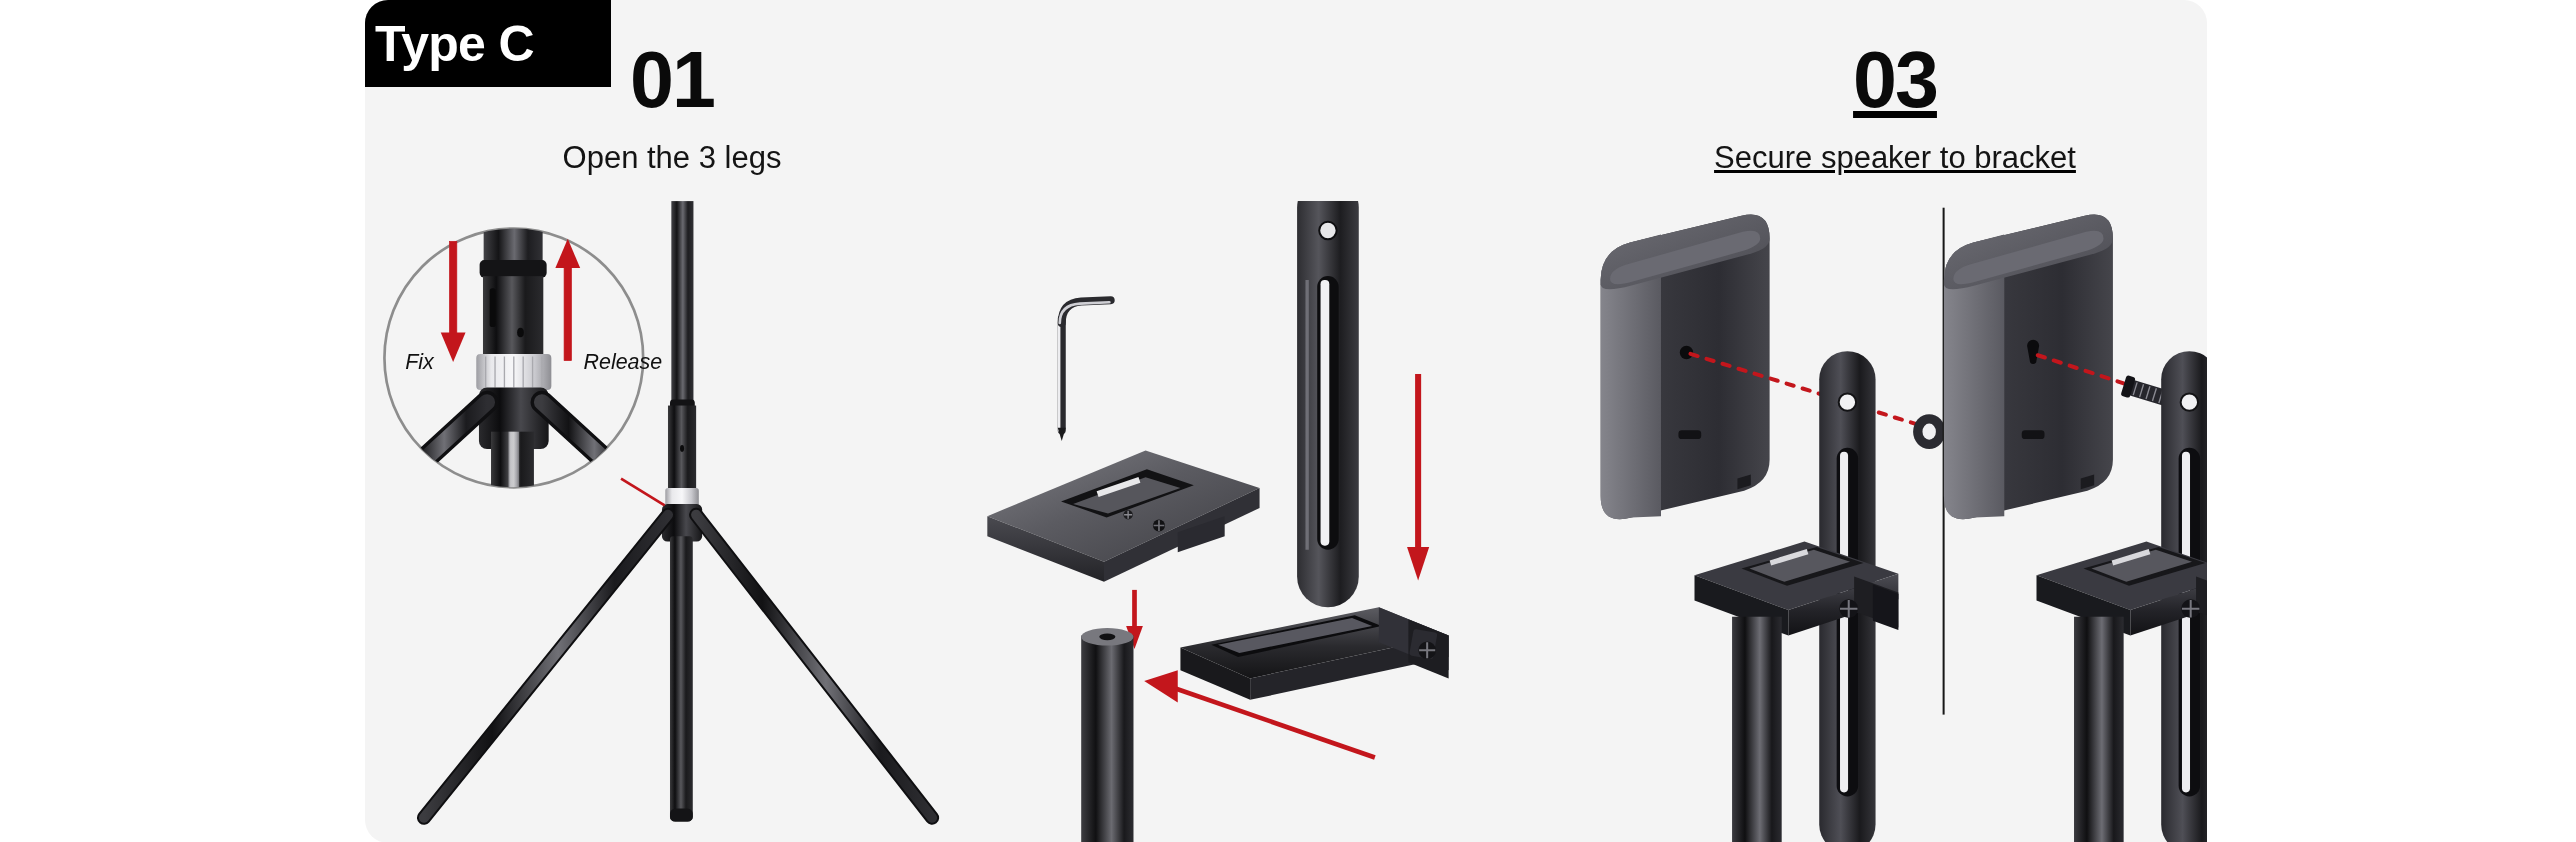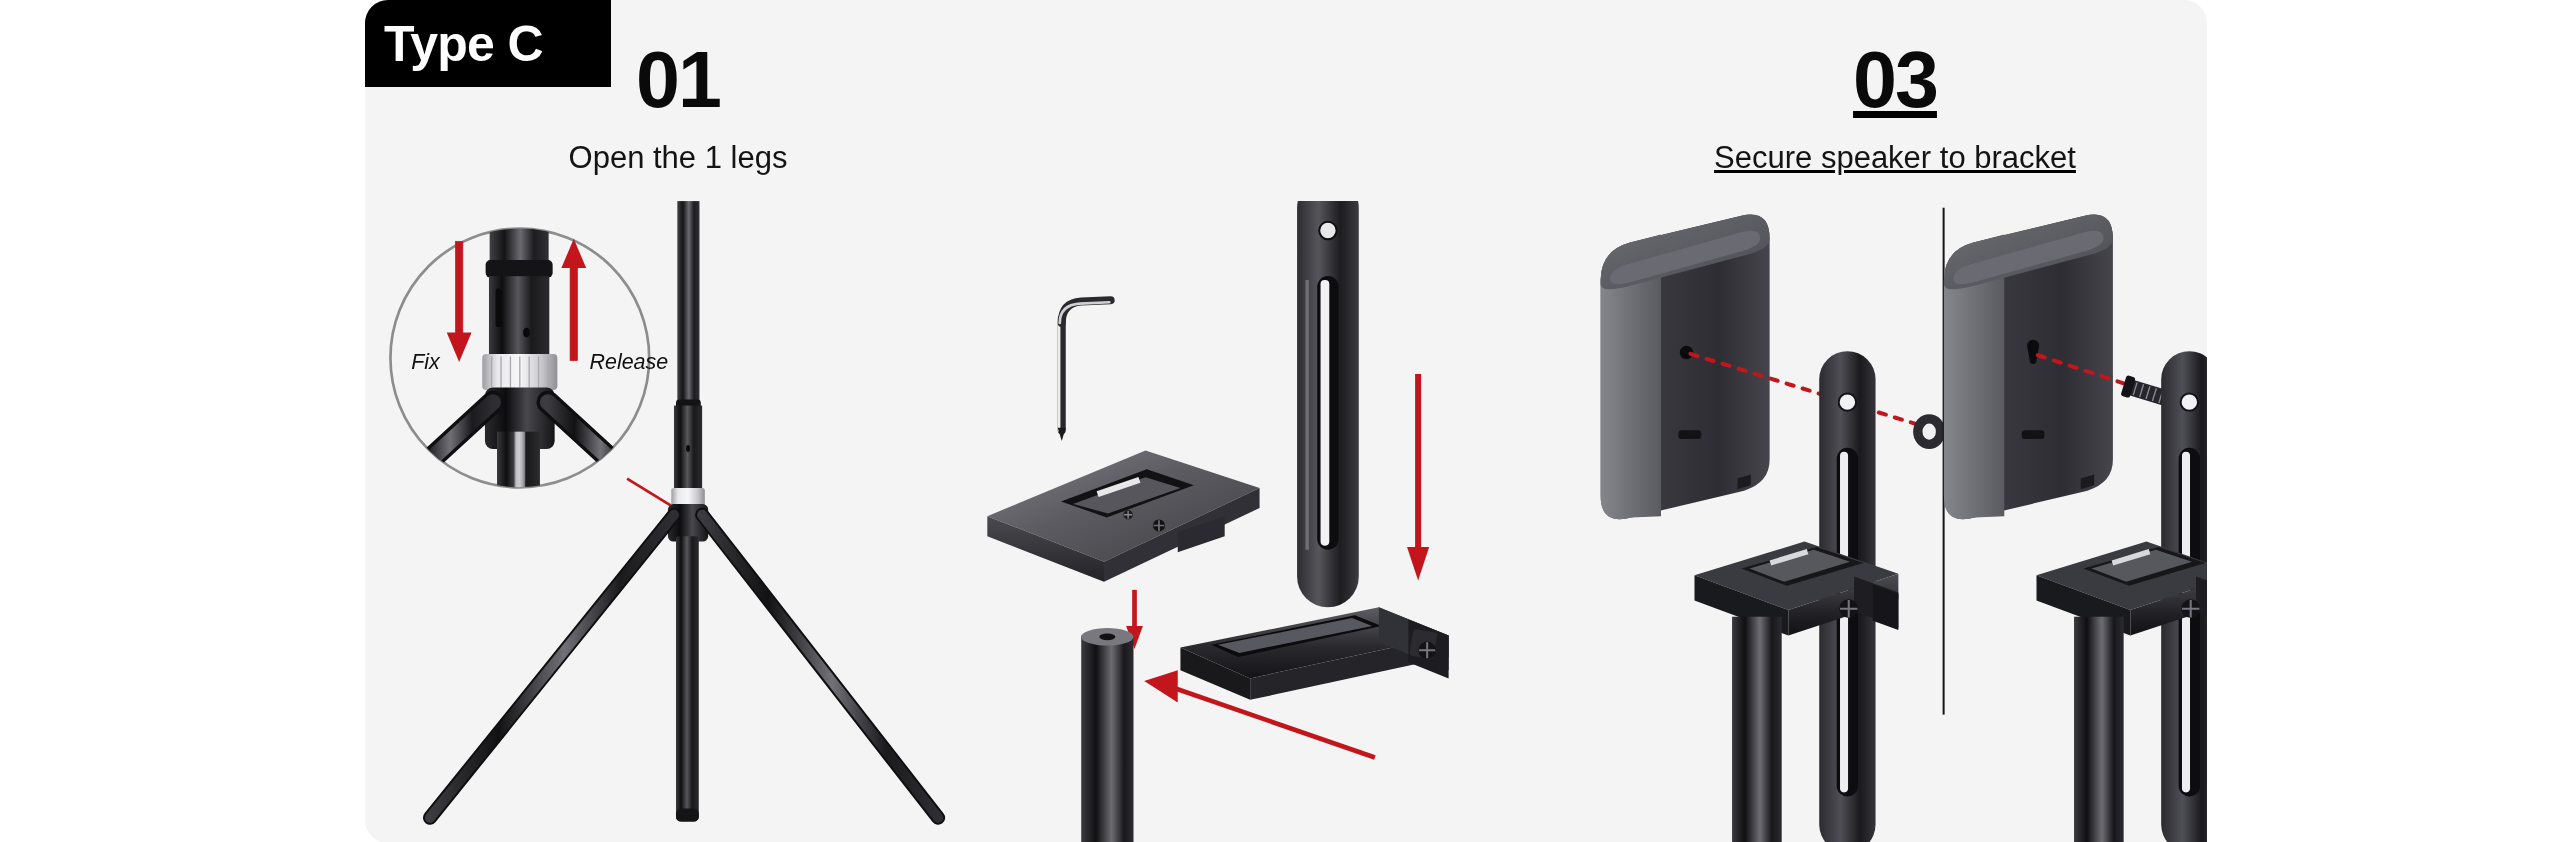--- a/index.html
+++ b/index.html
@@ -7,21 +7,21 @@
   #stage{position:relative;width:2576px;height:843px;background:#ffffff;}
 
   
   .card{position:absolute;left:365px;top:0;width:1842px;height:843px;
         background:#f4f4f4;border-radius:23px;}
 
   
   .badge{position:absolute;left:365px;top:0;width:246px;height:87px;
          background:#000000;border-top-left-radius:23px;
          display:flex;align-items:center;justify-content:flex-start;
-         box-sizing:border-box;padding-left:19px;}
+         box-sizing:border-box;padding-left:10px;}
   .badge-label{color:#ffffff;font-size:50px;font-weight:bold;line-height:1;
                letter-spacing:-0.7px;white-space:nowrap;}
 
   
   .steps{position:absolute;left:365px;top:0;width:1842px;height:843px;}
   .step{position:absolute;top:0;height:843px;}
   .step-head{position:absolute;left:0;width:100%;text-align:center;}
   .step-num{font-size:79px;font-weight:bold;color:#0a0a0a;line-height:1;
             letter-spacing:-2px;}
   .step-title{font-size:31px;color:#141414;line-height:1;margin-top:23px;
@@ -40,24 +40,24 @@
 <div id="stage">
 
   <div class="card"></div>
 
   <div class="badge">
     <span class="badge-label">Type C</span>
   </div>
 
   <div class="steps">
 
-    <div class="step" style="left:6px;width:614px;">
+    <div class="step" style="left:0px;width:614px;">
       <div class="step-head" style="top:40px;">
         <div class="step-num">01</div>
-        <div class="step-title">Open the 1 legs</div>
+        <div class="step-title">Open the 3 legs</div>
       </div>
 
       <div class="step-art">
         <svg viewBox="0 0 916 956" width="614" height="641" aria-hidden="true">
           <defs>
             <linearGradient id="tube1" x1="0" y1="0" x2="1" y2="0">
               <stop offset="0%" stop-color="#3a3a3c"></stop>
               <stop offset="22%" stop-color="#0e0e10"></stop>
               <stop offset="48%" stop-color="#58585c"></stop>
               <stop offset="70%" stop-color="#1a1a1c"></stop>

